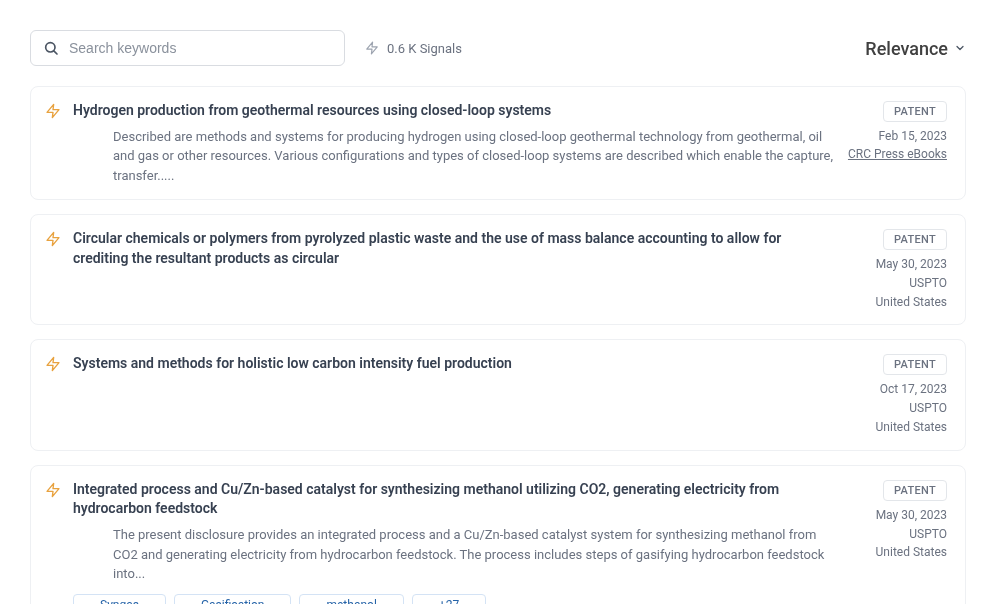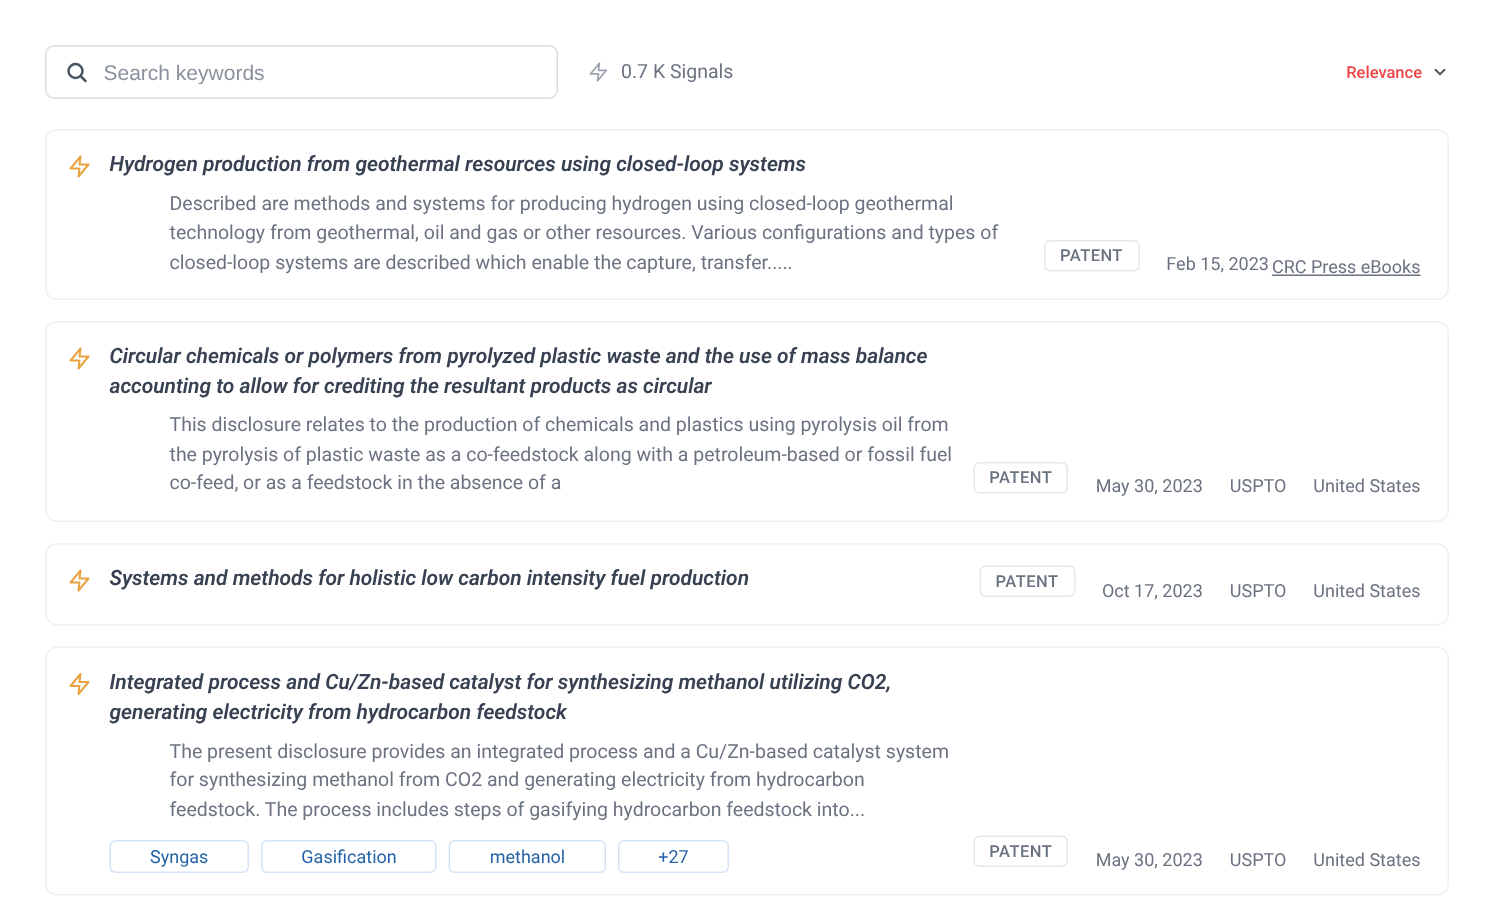--- a/index.html
+++ b/index.html
@@ -12,21 +12,21 @@
   }
   .top-bar {
     display: flex;
     align-items: center;
     gap: 20px;
     margin-bottom: 20px;
   }
   .search-box {
     display: flex;
     align-items: center;
-    width: 342px;
+    width: 315px;
     height: 36px;
     border: 1px solid #d9dce1;
     border-radius: 6px;
     padding: 0 12px;
     gap: 10px;
   }
   .search-box svg { flex-shrink: 0; }
   .search-input {
     border: none;
     outline: none;
@@ -41,22 +41,22 @@
     align-items: center;
     gap: 8px;
     color: #6b7280;
     font-size: 13px;
   }
   .spacer { flex: 1; }
   .sort {
     display: flex;
     align-items: center;
     gap: 6px;
-    color: #ef4444;
-    font-size: 11px;
+    color: #404040;
+    font-size: 18px;
     font-weight: 500;
     cursor: pointer;
   }
   .card {
     border: 1px solid #eef0f3;
     border-radius: 8px;
     padding: 14px 18px 14px 14px;
     margin-bottom: 14px;
     display: flex;
     gap: 12px;
@@ -70,34 +70,33 @@
     flex: 1;
     min-width: 0;
   }
   .card-title {
     font-size: 14px;
     font-weight: 600;
     color: #374151;
     margin-bottom: 6px;
     line-height: 1.4;
     max-width: 770px;
-    font-style: italic;
   }
   .card-desc {
     font-size: 13px;
     color: #6b7280;
     line-height: 1.5;
     max-width: 790px;
     margin-left: 40px;
   }
   .card-meta {
     flex-shrink: 0;
     text-align: right;
     display: flex;
-    flex-direction: row;
+    flex-direction: column;
     align-items: flex-end;
     gap: 2px;
     min-width: 100px;
   }
   .badge {
     display: inline-block;
     border: 1px solid #e3e6ea;
     border-radius: 4px;
     padding: 3px 10px;
     font-size: 11px;
@@ -145,21 +144,21 @@
     <svg width="16" height="16" viewBox="0 0 24 24" fill="none" stroke="#4b5563" stroke-width="2.5" stroke-linecap="round" stroke-linejoin="round">
         <circle cx="11" cy="11" r="7"></circle>
         <line x1="21" y1="21" x2="16.2" y2="16.2"></line>
       </svg>
     <input class="search-input" placeholder="Search keywords" style="">
   </div>
   <div class="signals">
     <svg width="14" height="14" viewBox="0 0 24 24" fill="none" stroke="#9ca3af" stroke-width="2" stroke-linecap="round" stroke-linejoin="round">
         <polygon points="13 2 3 14 12 14 11 22 21 10 12 10 13 2"></polygon>
       </svg>
-    <span>0.7 K Signals</span>
+    <span>0.6 K Signals</span>
   </div>
   <div class="spacer"></div>
   <div class="sort">
     <span>Relevance</span>
     <svg width="12" height="12" viewBox="0 0 24 24" fill="none" stroke="#4b5563" stroke-width="2.5" stroke-linecap="round" stroke-linejoin="round">
         <polyline points="6 9 12 15 18 9"></polyline>
       </svg>
   </div>
 </div>
 
@@ -177,21 +176,20 @@
         <div class="meta-line">Feb 15, 2023</div>
         <div class="meta-link">CRC Press eBooks</div>
       </div>
     </div>
     <div class="card">
       <div class="card-icon"><svg class="bolt-icon" viewBox="0 0 24 24" fill="none" stroke="#e8a23f" stroke-width="2" stroke-linecap="round" stroke-linejoin="round">
           <polygon points="13 2 3 14 12 14 11 22 21 10 12 10 13 2"></polygon>
         </svg></div>
       <div class="card-body">
         <div class="card-title">Circular chemicals or polymers from pyrolyzed plastic waste and the use of mass balance accounting to allow for crediting the resultant products as circular</div>
-        <div class="card-desc">This disclosure relates to the production of chemicals and plastics using pyrolysis oil from the pyrolysis of plastic waste as a co-feedstock along with a petroleum-based or fossil fuel co-feed, or as a feedstock in the absence of a</div>
       </div>
       <div class="card-meta">
         <span class="badge">PATENT</span>
         <div class="meta-line">May 30, 2023</div>
         <div class="meta-line">USPTO</div>
         <div class="meta-line">United States</div>
       </div>
     </div>
     <div class="card">
       <div class="card-icon"><svg class="bolt-icon" viewBox="0 0 24 24" fill="none" stroke="#e8a23f" stroke-width="2" stroke-linecap="round" stroke-linejoin="round">

